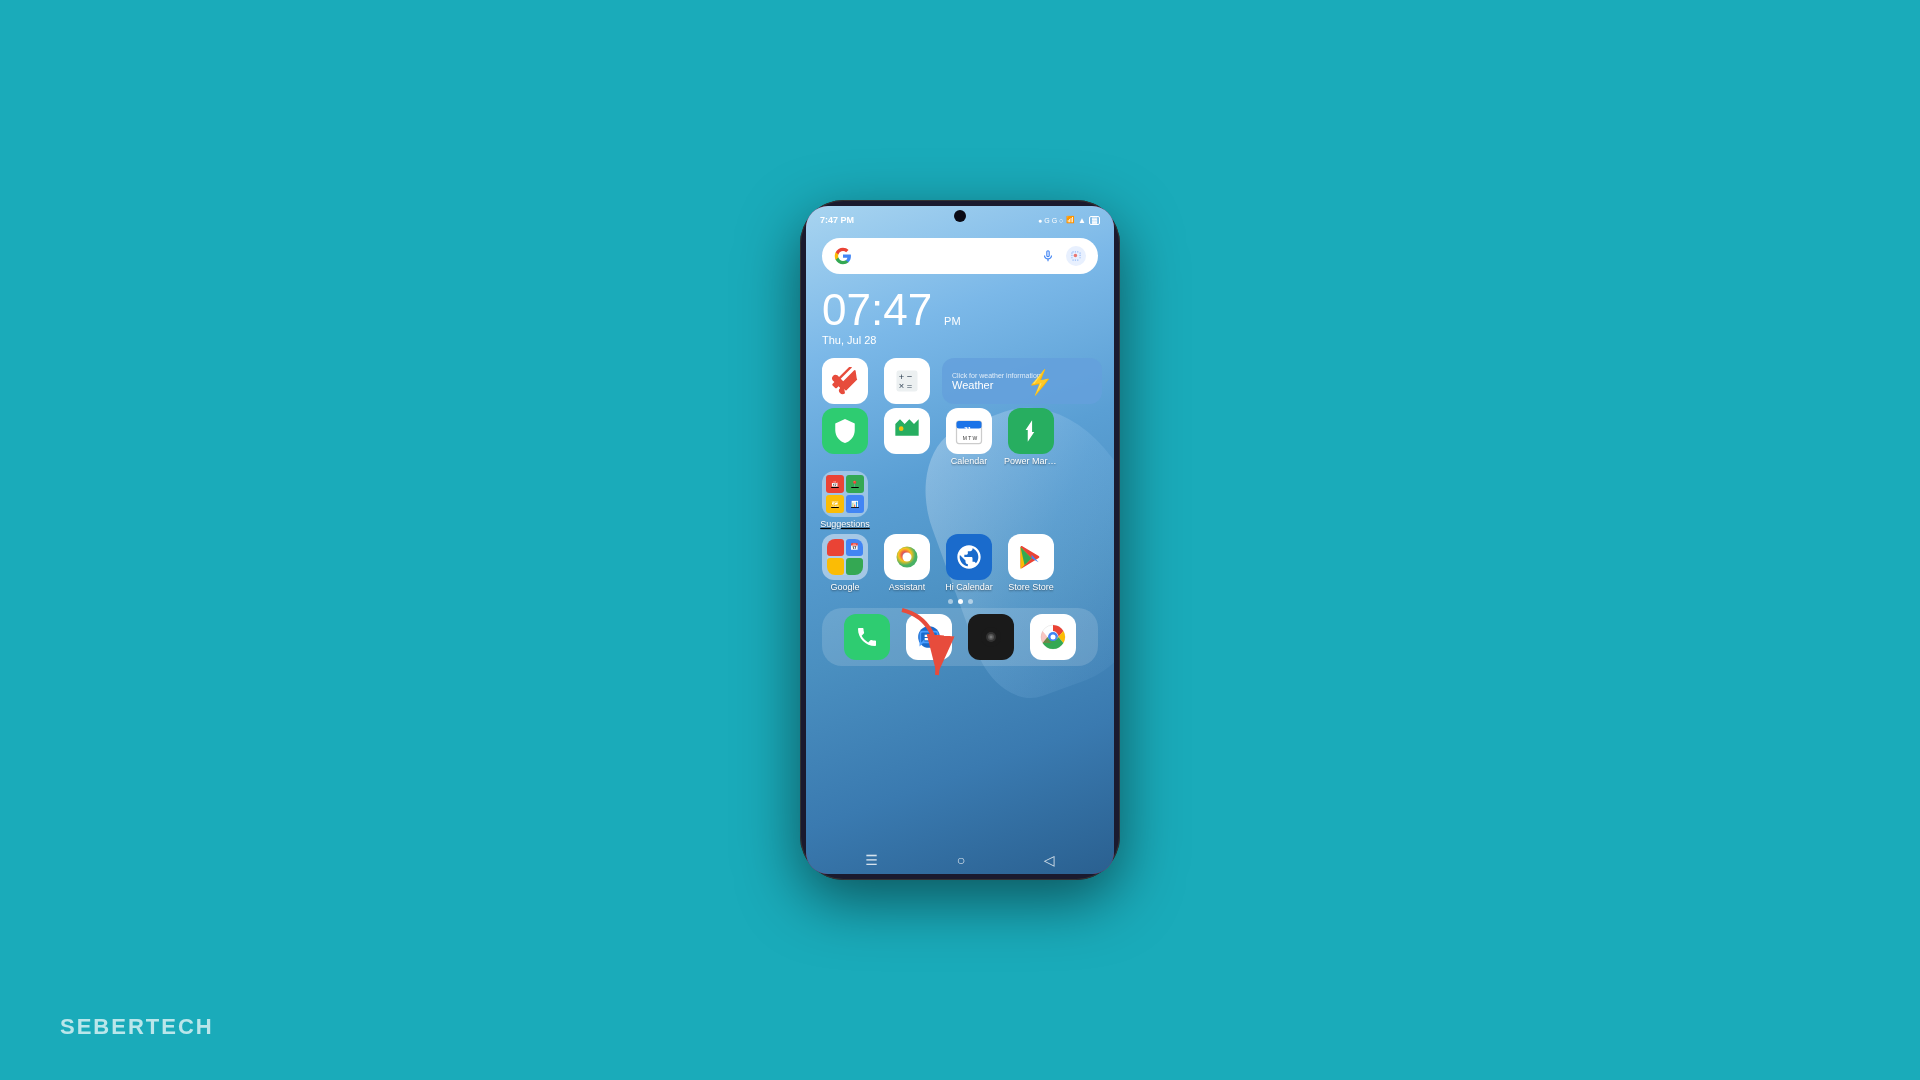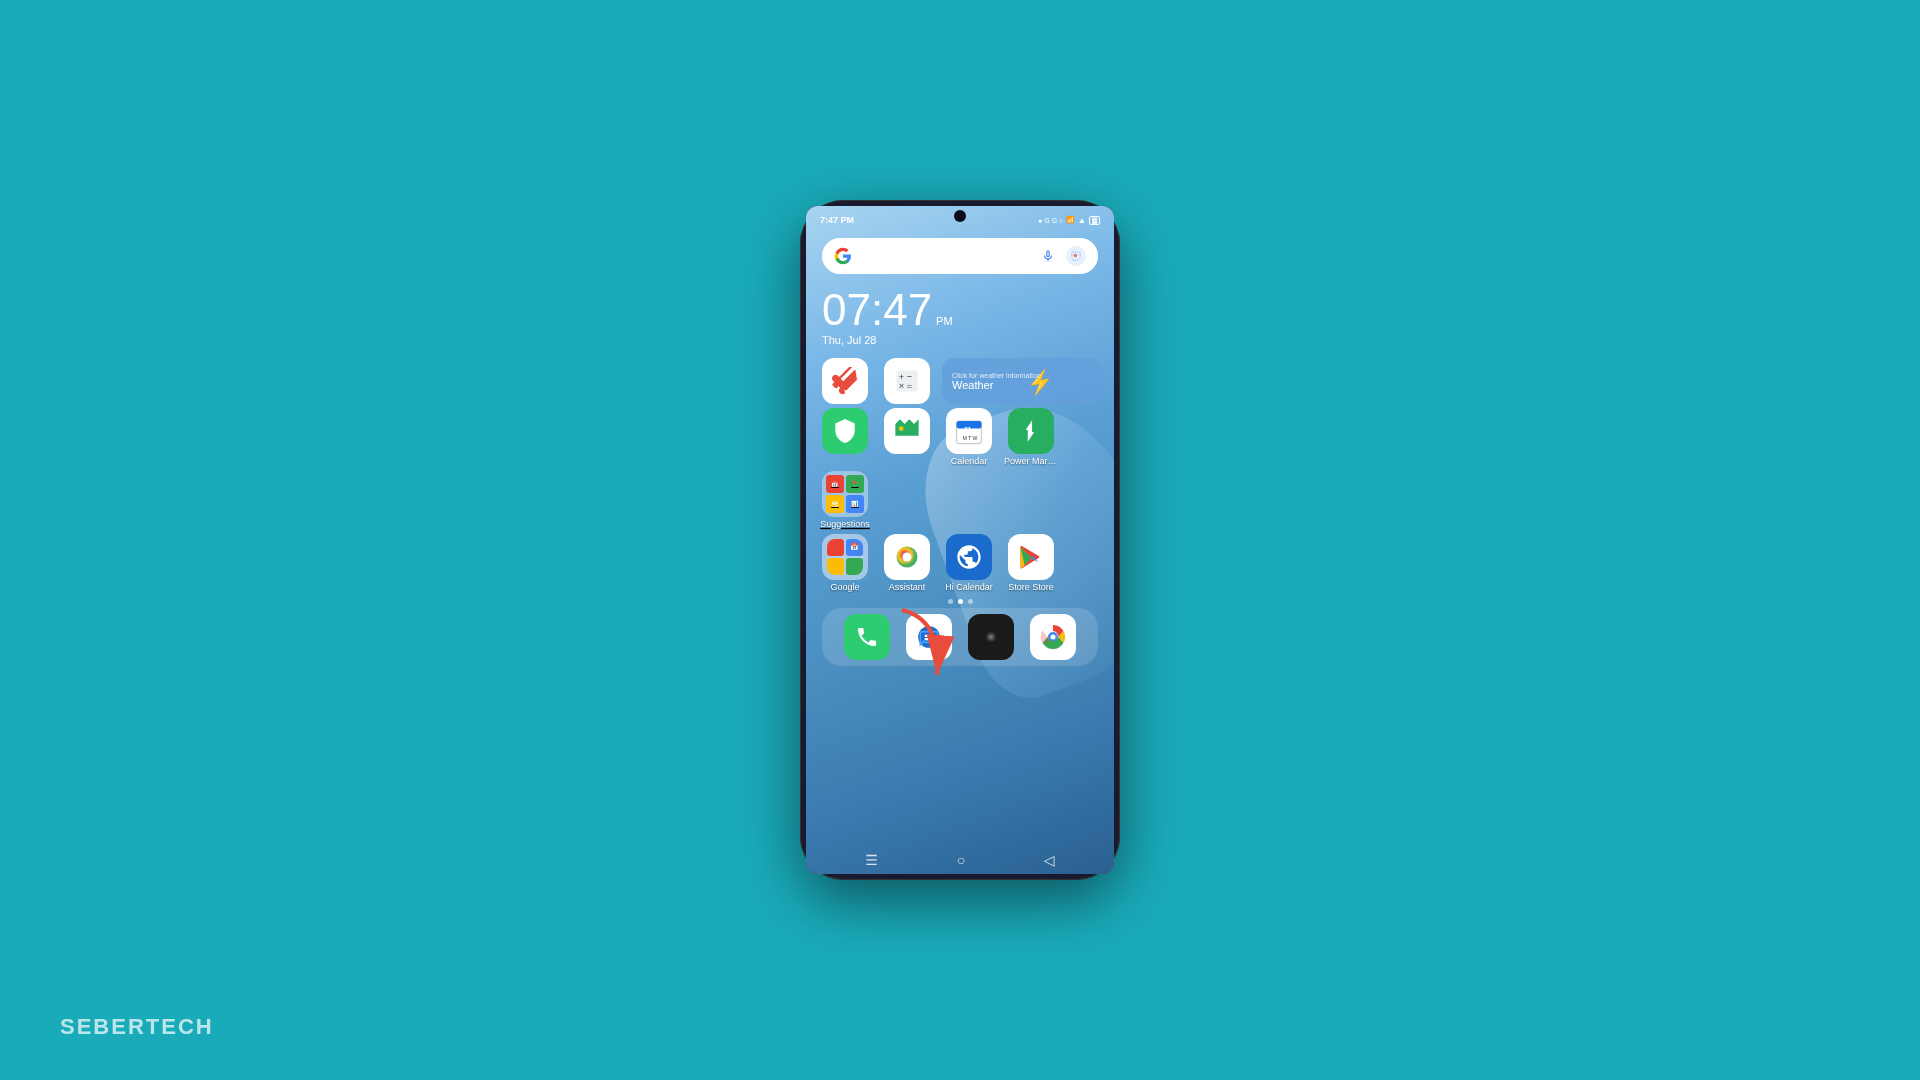--- a/index.html
+++ b/index.html
@@ -31,21 +31,21 @@
       background: #1a1a2e;
       border-radius: 44px;
       padding: 6px;
       box-shadow: 0 20px 60px rgba(0,0,0,0.5), inset 0 0 0 1px #333;
       position: relative;
     }
 
     .phone-inner {
       width: 100%;
       height: 100%;
-      border-radius: 12px;
+      border-radius: 22px;
       overflow: hidden;
       background: #be185d;
       position: relative;
       display: flex;
       flex-direction: column;
     }
 
     
     .wallpaper {
       position: absolute;
@@ -140,21 +140,21 @@
       padding: 8px 4px 4px;
       color: white;
     }
 
     .clock-time {
       font-size: 44px;
       font-weight: 200;
       line-height: 1;
       display: flex;
       align-items: baseline;
-      gap: 4px;
+      gap: 12px;
     }
 
     .clock-ampm {
       font-size: 11px;
       font-weight: 400;
     }
 
     .clock-date {
       font-size: 11px;
       margin-top: 2px;

